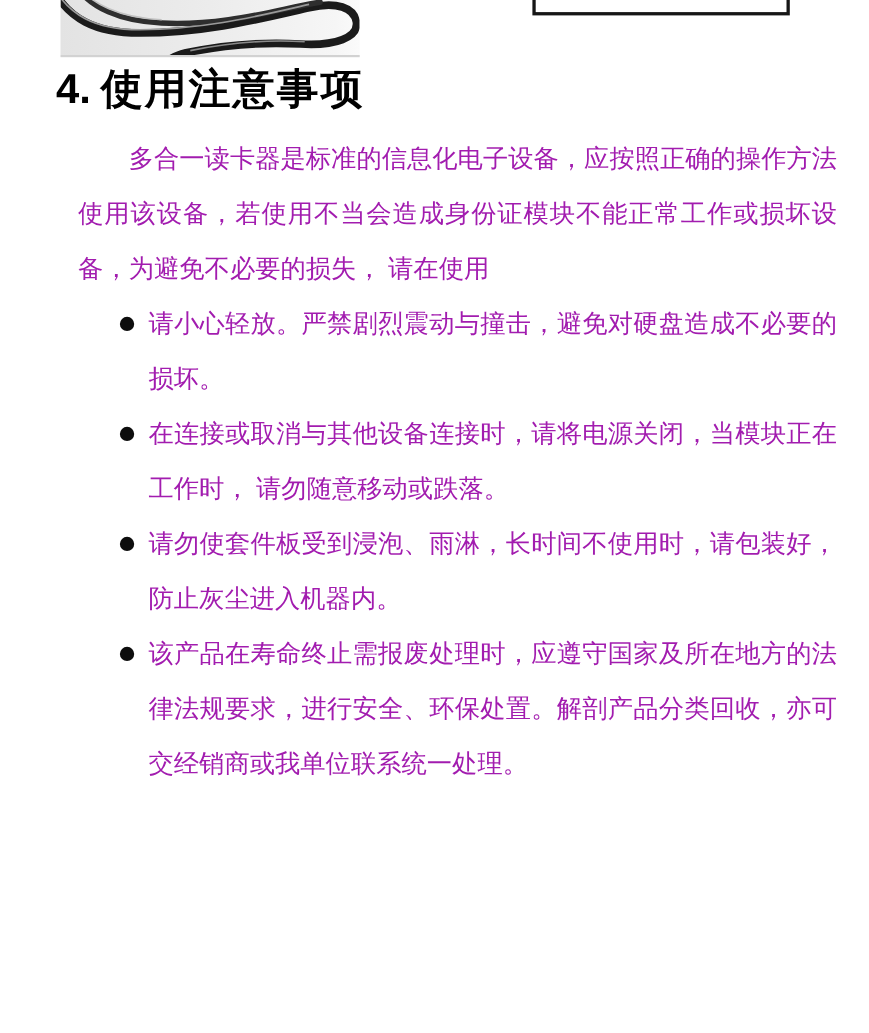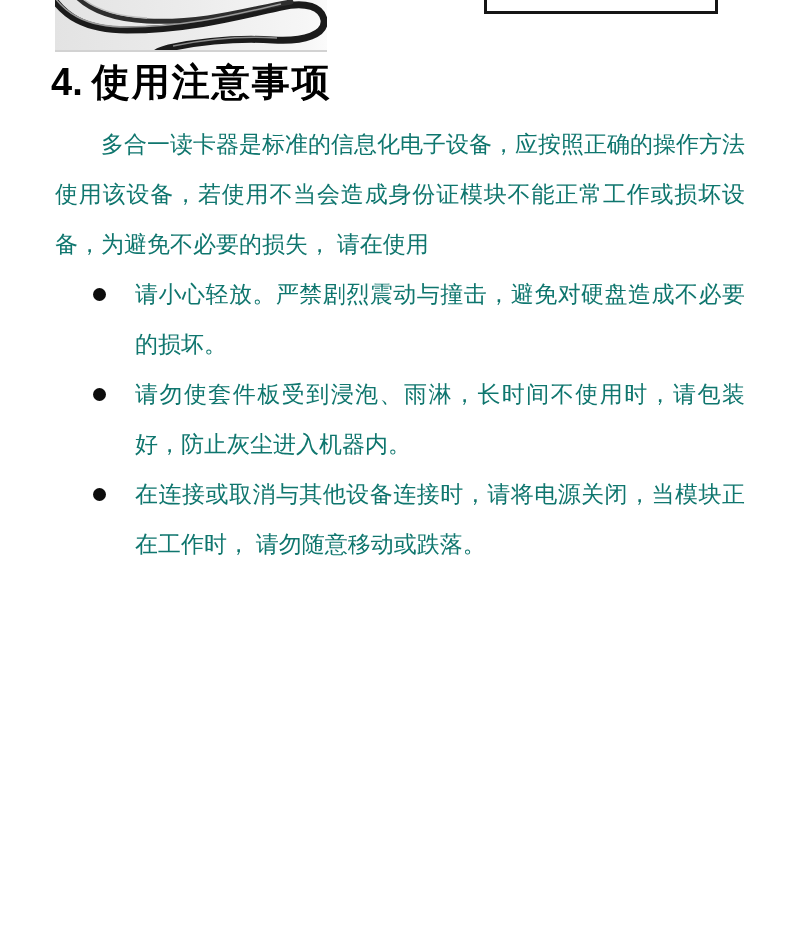--- a/index.html
+++ b/index.html
@@ -38,29 +38,29 @@
     font-weight: bold;
     font-size: 38px;
     line-height: 52px;
     color: #000000;
     letter-spacing: 2px;
     white-space: nowrap;
   }
   .heading .hnum { letter-spacing: 0; margin-right: 9px; }
   .content {
     position: absolute;
-    left: 55px; top: 120px;
+    left: 71px; top: 120px;
     width: 690px;
     font-size: 23px;
     line-height: 50px;
-    color: #0f766e;
+    color: #a21caf;
     text-align: justify;
   }
   .para { margin: 0; text-indent: 2em; }
-  .bullet { display: flex; margin: 0; gap: 16px; }
+  .bullet { display: flex; margin: 0; }
   .dot {
     flex: 0 0 auto;
     width: 13px; height: 13px;
     border-radius: 50%;
     background: #0d0d0d;
     margin: 18px 13px 0 38px;
   }
   .btext { flex: 1 1 auto; text-align: justify; }
 </style>
 </head>
@@ -87,24 +87,28 @@
     <p class="para">多合一读卡器是标准的信息化电子设备，应按照正确的操作方法使用该设备，若使用不当会造成身份证模块不能正常工作或损坏设备，为避免不必要的损失， 请在使用</p>
 
 
     <div class="bullet">
       <span class="dot"></span>
       <span class="btext">请小心轻放。严禁剧烈震动与撞击，避免对硬盘造成不必要的损坏。</span>
     </div>
 
     <div class="bullet">
       <span class="dot"></span>
+      <span class="btext">在连接或取消与其他设备连接时，请将电源关闭，当模块正在工作时， 请勿随意移动或跌落。</span>
+    </div>
+
+    <div class="bullet">
+      <span class="dot"></span>
       <span class="btext">请勿使套件板受到浸泡、雨淋，长时间不使用时，请包装好，防止灰尘进入机器内。</span>
     </div>
 
     <div class="bullet">
       <span class="dot"></span>
-      <span class="btext">在连接或取消与其他设备连接时，请将电源关闭，当模块正在工作时， 请勿随意移动或跌落。</span>
+      <span class="btext">该产品在寿命终止需报废处理时，应遵守国家及所在地方的法律法规要求，进行安全、环保处置。解剖产品分类回收，亦可交经销商或我单位联系统一处理。</span>
     </div>
-
 
 
   </div>
 </div>
 
 </body></html>

